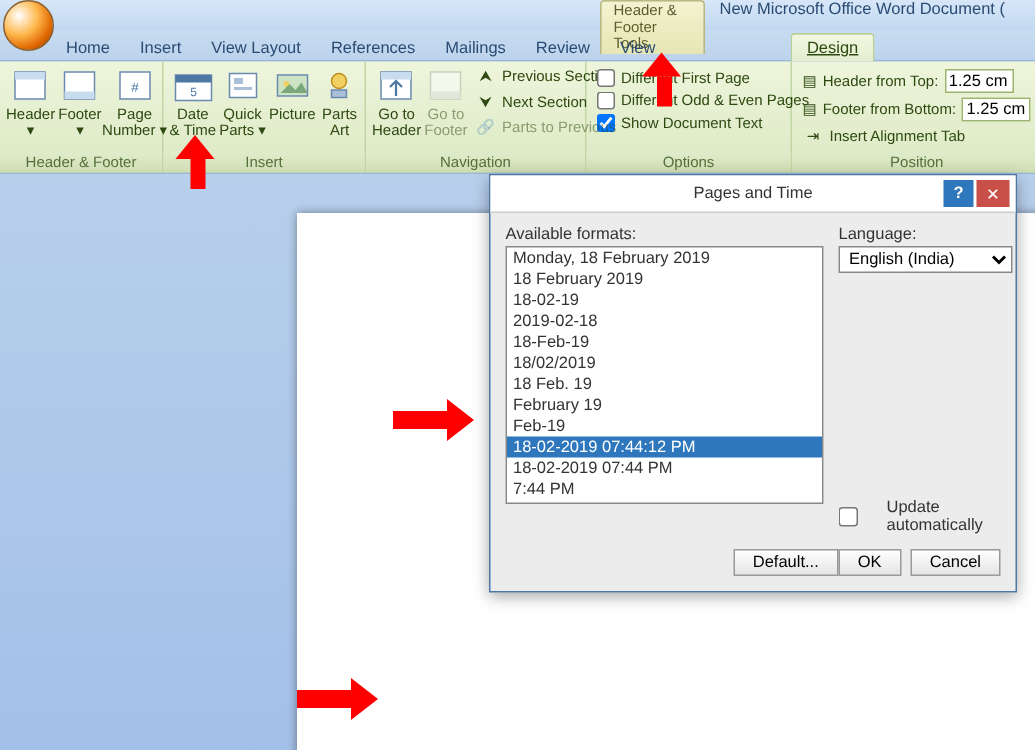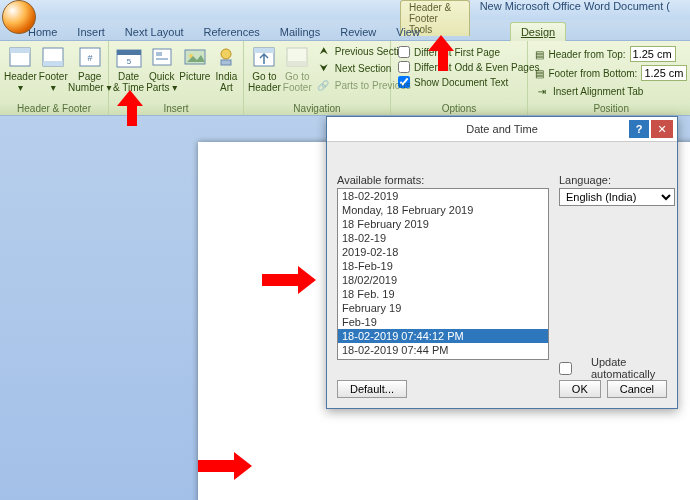--- a/index.html
+++ b/index.html
@@ -3,21 +3,21 @@
 <meta charset="utf-8">
 <style>
   html,body{margin:0;padding:0;font-family:"Segoe UI",Tahoma,sans-serif;font-size:11px;color:#333;background:#a3c0e8;}
   .wnd{width:690px;height:500px;position:relative;overflow:hidden;background:linear-gradient(#bed4ed,#a3c0e8);}
   
   .titlebar{height:20px;background:linear-gradient(#d7e7f8,#c1d8f0);display:flex;align-items:flex-start;gap:4px;padding:0 20px;}
   .orb{width:32px;height:32px;position:absolute;left:2px;top:0;z-index:10;background:radial-gradient(circle at 30% 30%,#fff,#ffb84d 40%,#e06700 70%,#8a3d00);border-radius:50%;border:1px solid #8a6030;}
   .tab-ctx{margin-left:380px;background:linear-gradient(#f3f3d0,#e6e6b4);border:1px solid #b8b87a;border-bottom:none;padding:1px 8px;font-size:10px;color:#5e5e30;border-radius:3px 3px 0 0;}
   .doc-title{margin-left:6px;color:#2a4b73;white-space:nowrap;}
   
-  .tabrow{height:20px;display:flex;align-items:flex-end;padding-left:18px;background:linear-gradient(#c8dcf0,#bcd3ec);border-bottom:1px solid #9ab7d8;gap:0;}
+  .tabrow{height:20px;display:flex;align-items:flex-end;padding-left:34px;background:linear-gradient(#c8dcf0,#bcd3ec);border-bottom:1px solid #9ab7d8;gap:0;}
   .tabrow .tab{padding:3px 10px;font-size:11px;color:#2a4b73;cursor:default;position:relative;top:1px;}
   .tabrow .tab.active{background:linear-gradient(#f1f7e1,#e3edcf);border:1px solid #b9cf8f;border-bottom:none;border-radius:3px 3px 0 0;color:#2e4a10;}
   .tabrow .tab.design{margin-left:auto;}
   
   .ribbon{height:74px;background:linear-gradient(#eef5dc,#dce9c4 96%,#b9cf8f);display:flex;border-bottom:1px solid #9ab7d8;}
   .group{display:flex;flex-direction:column;justify-content:space-between;border-right:1px solid #c1d6a4;}
   .grp-body{display:flex;align-items:flex-start;padding:2px 4px 0;gap:2px;flex:1;}
   .grp-label{font-size:10px;color:#55703a;text-align:center;padding:1px 0;background:linear-gradient(#dfeccb,#cfddb3);}
   .bigbtn{display:flex;flex-direction:column;align-items:center;justify-content:flex-start;width:44px;padding:2px 0;cursor:default;}
   .bigbtn .ic{width:28px;height:24px;display:flex;align-items:center;justify-content:center;}
@@ -34,29 +34,29 @@
   .docarea{position:absolute;left:0;right:0;top:114px;bottom:0;overflow:hidden;}
   .page{position:absolute;left:198px;top:28px;width:620px;height:760px;background:#fff;box-shadow:0 0 6px rgba(0,0,0,.4);}
   
   .dialog{position:absolute;left:326px;top:116px;width:350px;background:#ececec;border:1px solid #4d78a4;box-shadow:0 3px 10px rgba(0,0,0,.35);font-size:11px;}
   .dlg-title{height:24px;background:#fff;display:flex;align-items:center;justify-content:center;color:#333;border-bottom:1px solid #ccc;position:relative;}
   .dlg-title .help{position:absolute;right:28px;top:3px;width:20px;height:18px;background:#2e77bd;color:#fff;display:flex;align-items:center;justify-content:center;font-weight:bold;cursor:default;}
   .dlg-title .close{position:absolute;right:4px;top:3px;width:22px;height:18px;background:#c94f49;color:#fff;display:flex;align-items:center;justify-content:center;cursor:default;}
   .dlg-body{padding:8px 10px 10px;}
   .dlg-row{display:flex;gap:10px;}
   .dlg-col{display:flex;flex-direction:column;}
-  .dlg-lbl{font-size:11px;margin-bottom:2px;margin-top:24px;}
+  .dlg-lbl{font-size:11px;margin-bottom:2px;}
   .listbox{width:210px;height:170px;border:1px solid #888;background:#fff;overflow:auto;}
   .listbox .opt{padding:1px 4px;cursor:default;white-space:nowrap;}
   .listbox .opt.sel{background:#2e77bd;color:#fff;}
   .langsel{width:116px;height:18px;border:1px solid #888;background:#fff;font-size:11px;padding:0 2px;}
   .chk-auto{display:flex;align-items:center;gap:19px;margin-top:150px;}
   .chk-auto input{margin:0;}
   .btn{border:1px solid #999;background:linear-gradient(#fff,#e4e4e4);padding:2px 12px;font-size:11px;cursor:default;}
-  .dlg-foot{display:flex;justify-content:space-between;align-items:center;}
+  .dlg-foot{display:flex;justify-content:flex-end;align-items:center;margin-top:10px;}
   .dlg-foot .right{display:flex;gap:6px;}
   .arrow-up .shaft{width:10px;height:20px;background:#f00;margin:0 auto;}
   .arrow-up .head{width:0;height:0;border-left:13px solid transparent;border-right:13px solid transparent;border-bottom:16px solid #f00;margin-left:-4px;}
   .arrow-right{position:absolute;display:flex;align-items:center;}
   .arrow-right .shaft{width:36px;height:12px;background:#f00;}
   .arrow-right .head{width:0;height:0;border-top:14px solid transparent;border-bottom:14px solid transparent;border-left:18px solid #f00;}
   .disabled{opacity:.5;}
 </style>
 </head>
 <body>
@@ -64,21 +64,21 @@
   <div class="orb"></div>
 
   <div class="titlebar">
     <div class="tab-ctx">Header &amp; Footer Tools</div>
     <div class="doc-title">New Microsoft Office Word Document (</div>
   </div>
 
   <div class="tabrow">
     <div class="tab">Home</div>
     <div class="tab">Insert</div>
-    <div class="tab">Next Layout</div>
+    <div class="tab">View Layout</div>
     <div class="tab">References</div>
     <div class="tab">Mailings</div>
     <div class="tab">Review</div>
     <div class="tab">View</div>
     <div class="tab active design" style="margin-left:80px;text-decoration:underline;">Design</div>
   </div>
 
   <div class="ribbon">
 
     <div class="group" style="width:108px;">
@@ -151,21 +151,21 @@
             </div>
           <div class="lbl">Picture</div>
         </div>
         <div class="bigbtn" style="width:28px;">
           <div class="ic">
               <svg width="22" height="22">
                 <circle cx="11" cy="8" r="5" fill="#f0d060" stroke="#c09020"></circle>
                 <rect x="6" y="14" width="10" height="5" fill="#aac0d8" stroke="#6b8ab0"></rect>
               </svg>
             </div>
-          <div class="lbl">India
+          <div class="lbl">Parts
 Art</div>
         </div>
       </div>
       <div class="grp-label">Insert</div>
     </div>
 
     <div class="group" style="width:146px;">
       <div class="grp-body">
         <div class="bigbtn" style="width:36px;">
           <div class="ic">
@@ -249,30 +249,29 @@
     </div>
   </div>
 
   <div class="docarea">
     <div class="page"></div>
 
   </div>
 
   <div class="dialog">
     <div class="dlg-title">
-      <span>Date and Time</span>
+      <span>Pages and Time</span>
       <div class="help">?</div>
       <div class="close">✕</div>
     </div>
     <div class="dlg-body">
       <div class="dlg-row">
         <div class="dlg-col">
           <div class="dlg-lbl">Available formats:</div>
           <div class="listbox">
-            <div class="opt">18-02-2019</div>
             <div class="opt">Monday, 18 February 2019</div>
             <div class="opt">18 February 2019</div>
             <div class="opt">18-02-19</div>
             <div class="opt">2019-02-18</div>
             <div class="opt">18-Feb-19</div>
             <div class="opt">18/02/2019</div>
             <div class="opt">18 Feb. 19</div>
             <div class="opt">February 19</div>
             <div class="opt">Feb-19</div>
             <div class="opt sel">18-02-2019 07:44:12 PM</div>

